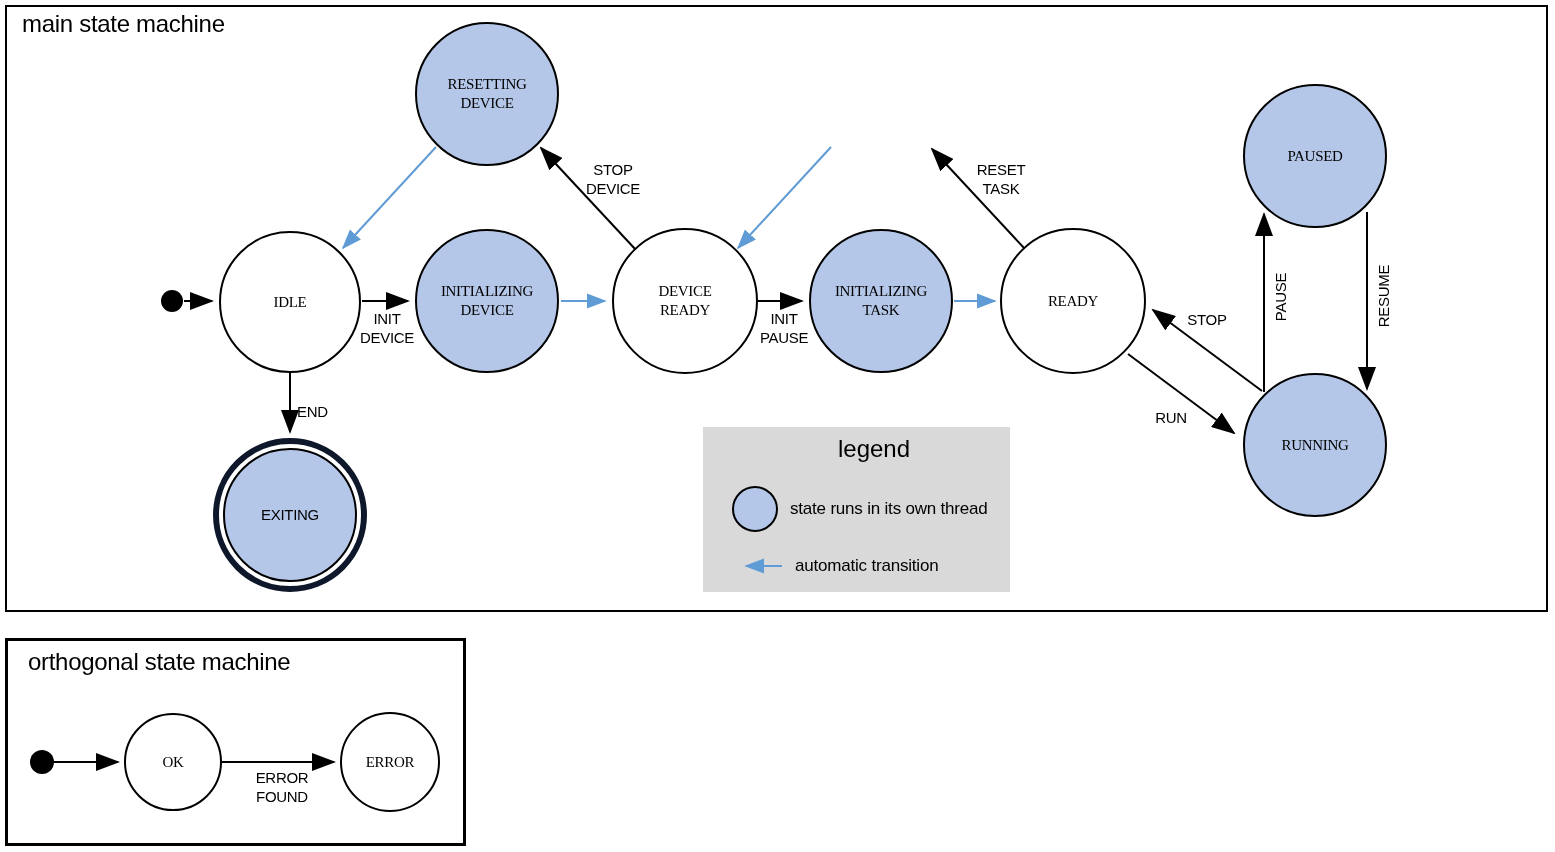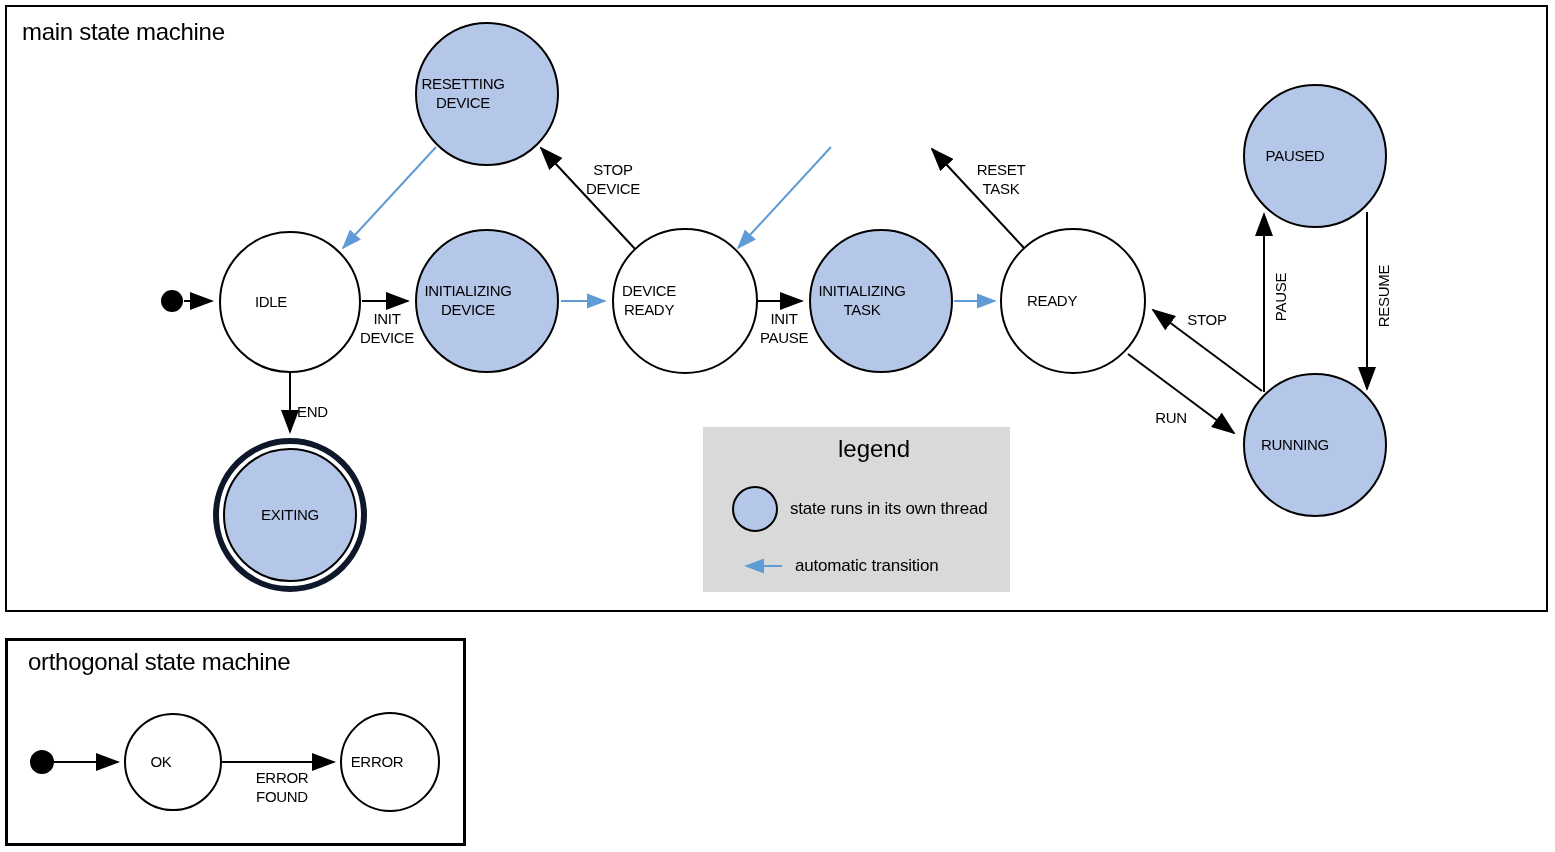--- a/index.html
+++ b/index.html
@@ -33,23 +33,24 @@
     white-space:nowrap;
   }
   .edges{
     position:absolute;left:0;top:0;
     pointer-events:none;
   }
   .state{
     position:absolute;
     border:2px solid #000;
     border-radius:50%;
-    display:flex;align-items:center;justify-content:flex-start;
-    background:#ffffff;
-    text-align:center;
+    display:flex;align-items:center;justify-content:center;
+    background:#ffffff;
+    text-align:center;
+    font-family:Liberation Serif, serif;
   }
   .state.threaded{background:var(--thread-state-fill);}
   .state-label{
     font-size:15px;
     line-height:1.25;
     letter-spacing:-0.3px;
   }
   .final-ring{
     position:absolute;
     border:6px solid #0f172a;
@@ -159,21 +160,21 @@
 
     <g stroke="#5f9bd5" stroke-width="2" fill="none">
       <path d="M561 301 L605 301" marker-end="url(#arrow-blue)"></path>
       <path d="M954 301 L995 301" marker-end="url(#arrow-blue)"></path>
       <path d="M436 147 L343 248" marker-end="url(#arrow-blue)"></path>
       <path d="M831 147 L738 248" marker-end="url(#arrow-blue)"></path>
       <path d="M782 566 L746 566" marker-end="url(#arrow-blue)"></path>
     </g>
   </svg>
 
-  <div class="frame-title" style="left:22px;top:18px;">main state machine</div>
+  <div class="frame-title" style="left:22px;top:10px;">main state machine</div>
 
   <div class="start-dot" style="left:161px;top:290px;width:22px;height:22px;"></div>
 
   <div class="state" style="left:219px;top:231px;width:142px;height:142px;">
     <div class="state-label" style="width:100px;">IDLE</div>
   </div>
 
   <div class="state threaded" style="left:415px;top:22px;width:144px;height:144px;">
     <div class="state-label" style="width:92px;">RESETTING DEVICE</div>
   </div>

